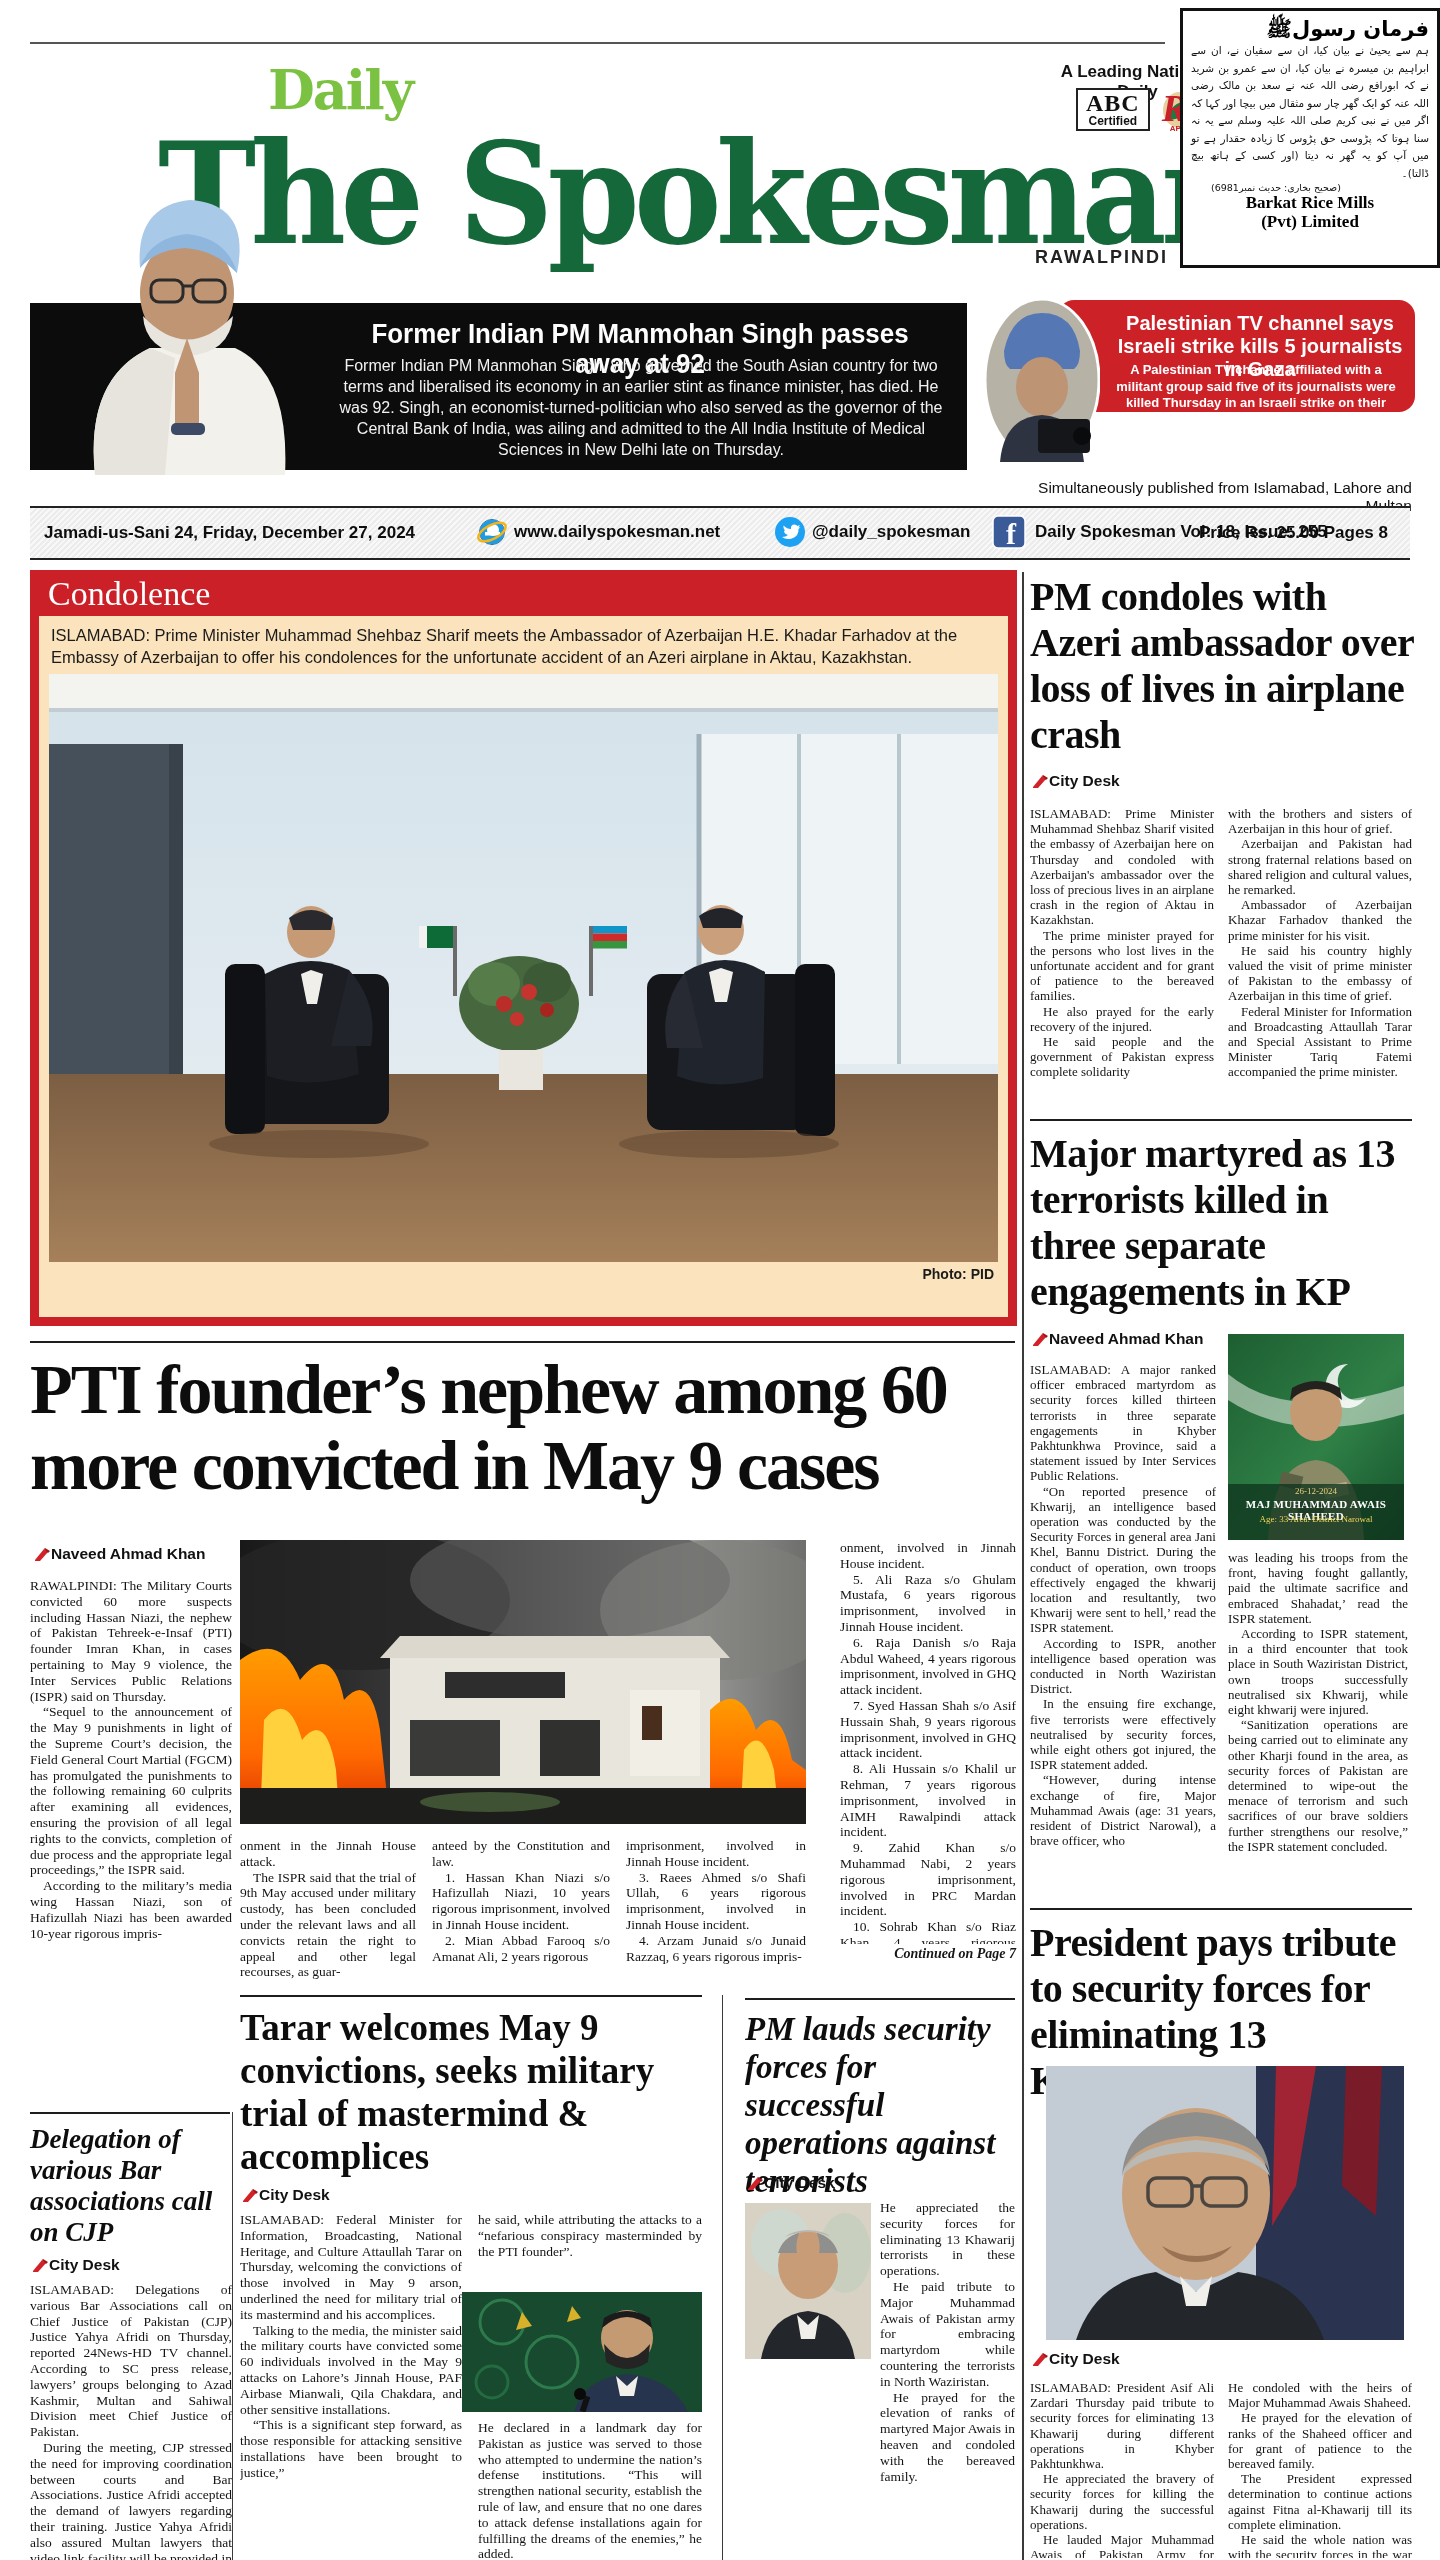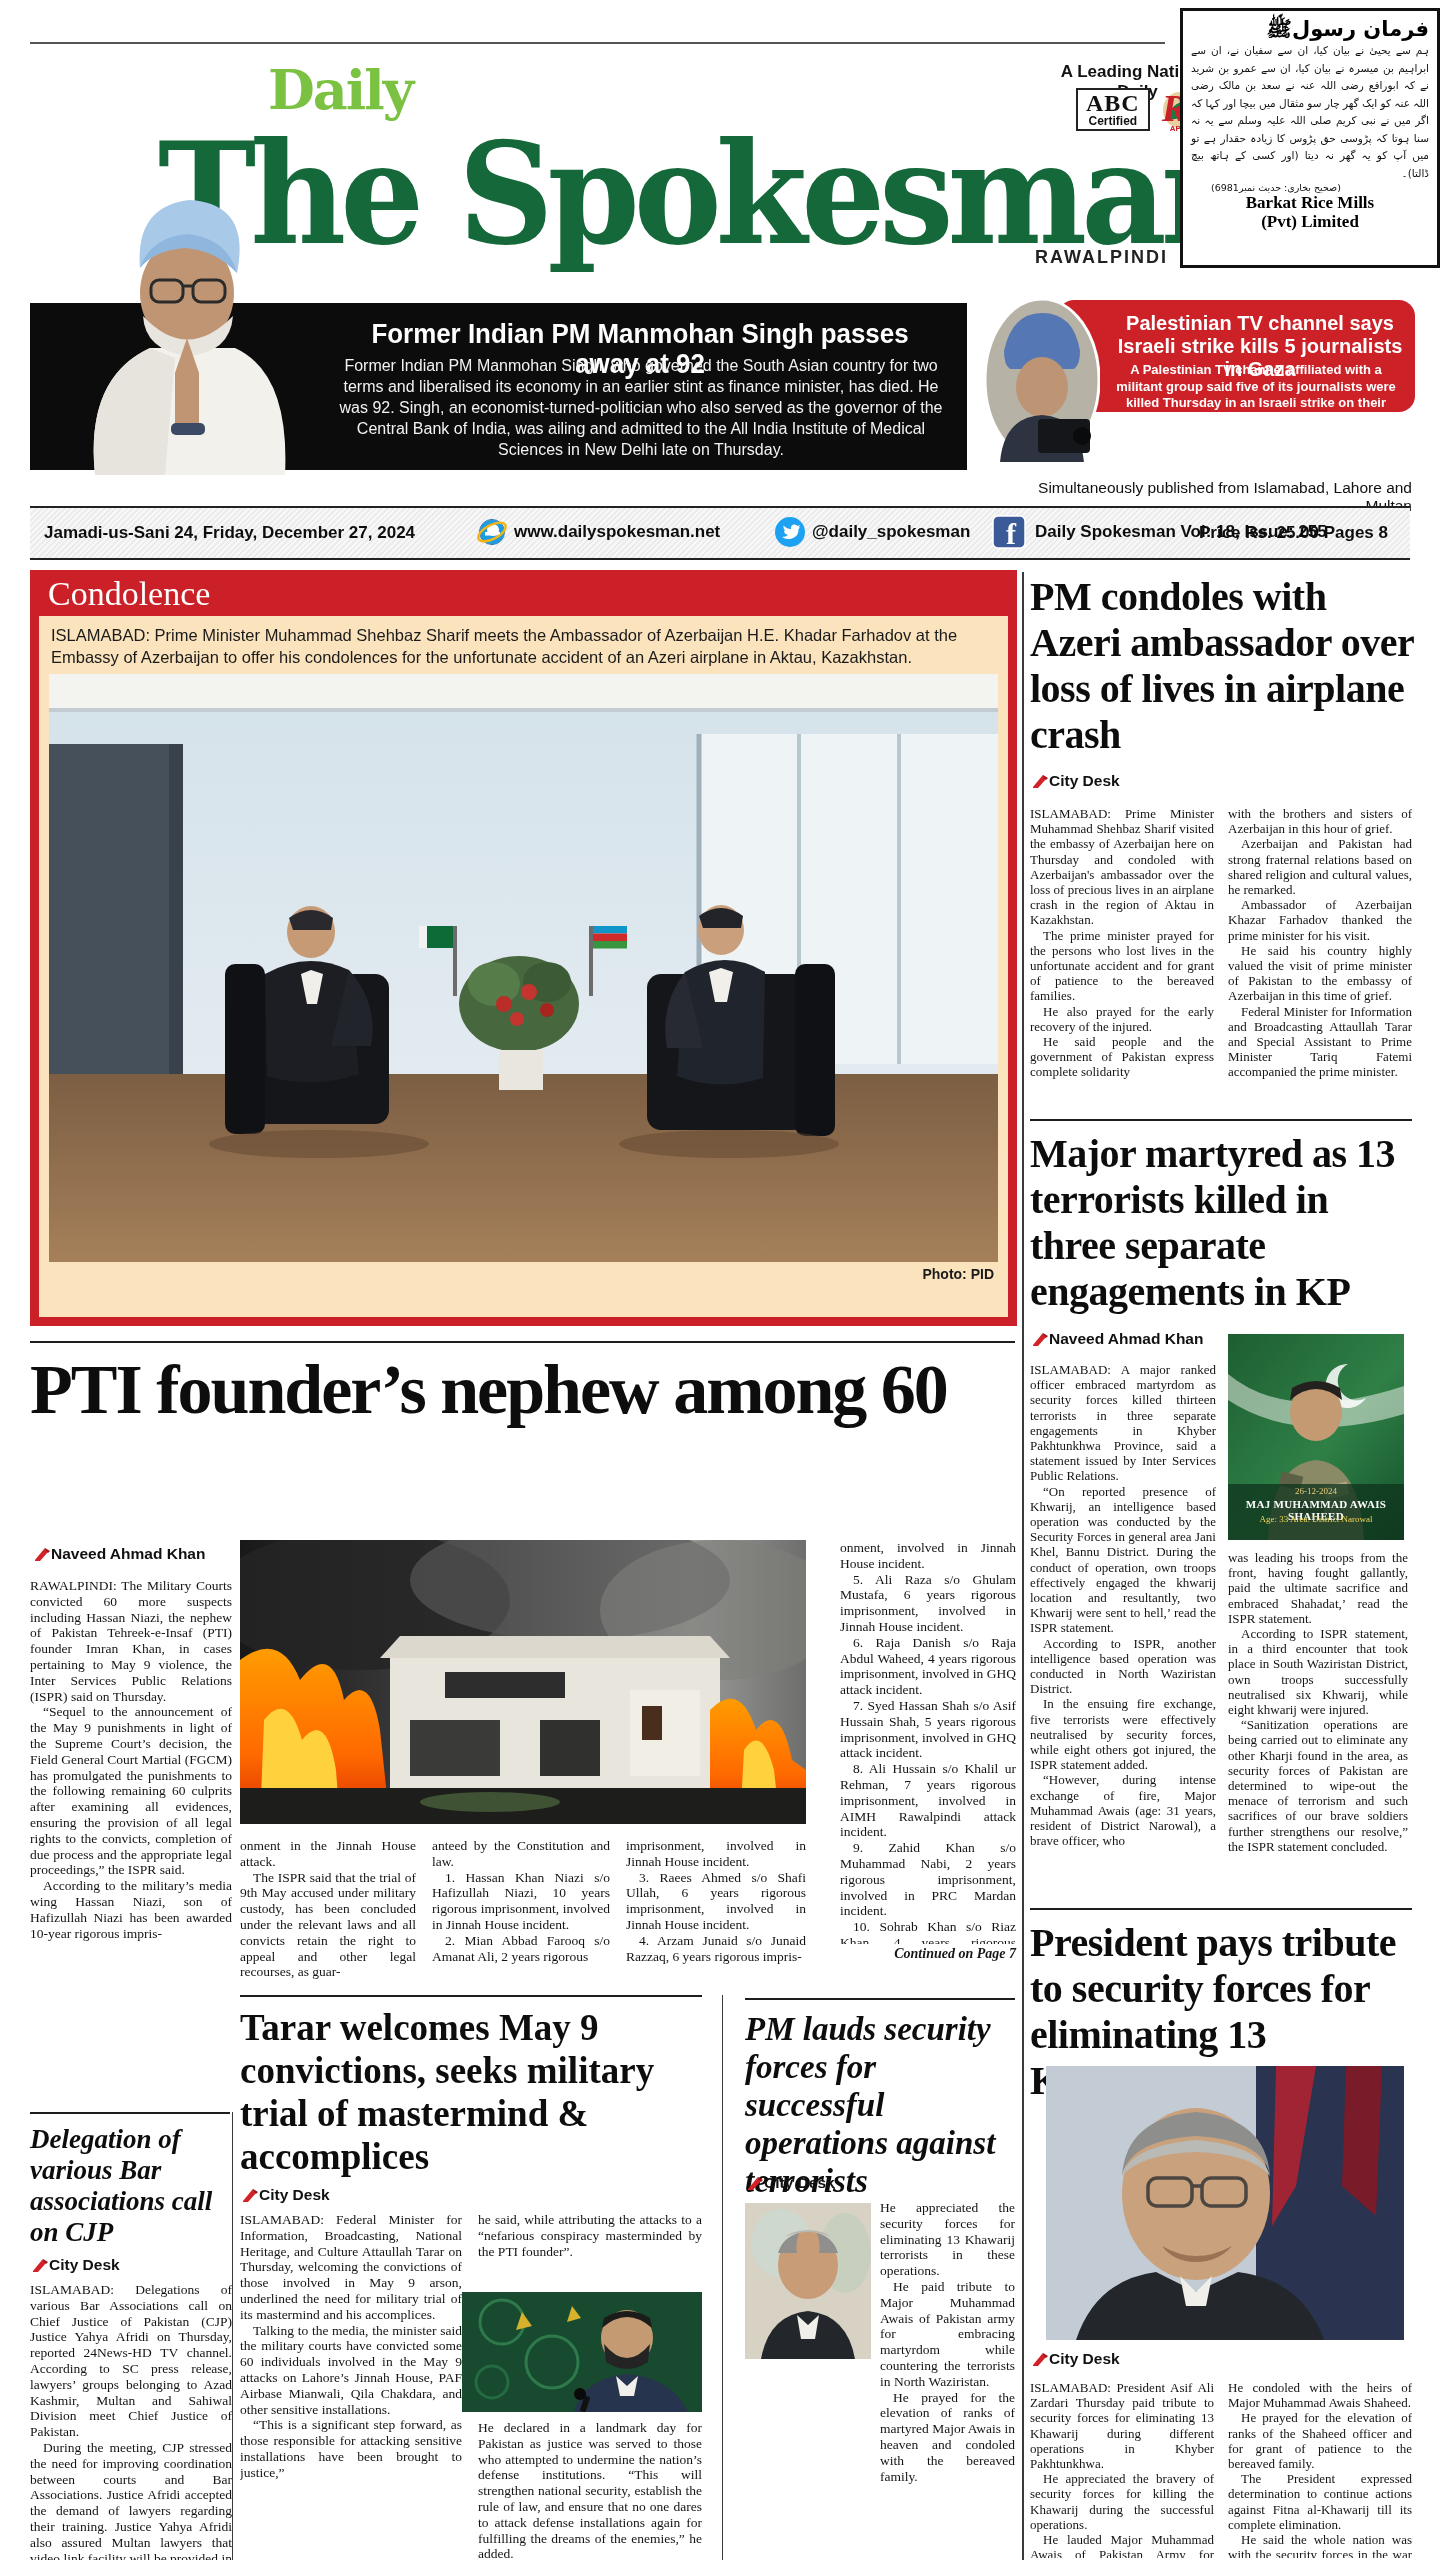--- a/index.html
+++ b/index.html
@@ -337,20 +337,21 @@
         <p>He condoled with the heirs of Major Muhammad Awais Shaheed.</p>
         <p>He prayed for the elevation of ranks of the Shaheed officer and for grant of patience to the bereaved family.</p>
         <p>The President expressed determination to continue actions against Fitna al-Khawarij till its complete elimination.</p>
         <p>He said the whole nation was with the security forces in the war against terrorism, adding operations would continue against the menace of terrorism till its complete elimination.</p>
       </div>
   </div>
 
   <div class="abs rule-h" style="left:30px;top:1341px;width:985px;"></div>
   <div class="abs hl hl-main" style="left:30px;top:1352px;width:990px;">
     <div>PTI founder’s nephew among 60</div>
+    <div>more convicted in May 9 cases</div>
   </div>
   <div class="abs byline" style="left:34px;top:1545px;">
     <svg width="17" height="15" viewBox="0 0 17 15">
         <path d="M1 13 L10 2 L14 5 L6 14 L1 14 Z" fill="#d32128"></path>
         <path d="M11 1 L16 4 L14 6 L10 2 Z" fill="#a31418"></path>
       </svg>
     <span>Naveed Ahmad Khan</span>
   </div>
 
   <div class="abs" style="left:240px;top:1540px;width:566px;height:284px;">
@@ -390,21 +391,21 @@
 
   <div class="abs body-col" style="left:30px;top:1578px;width:202px;height:524px;">
       <p>RAWALPINDI: The Military Courts convicted 60 more suspects including Hassan Niazi, the nephew of Pakistan Tehreek-e-Insaf (PTI) founder Imran Khan, in cases pertaining to May 9 violence, the Inter Services Public Relations (ISPR) said on Thursday.</p>
       <p>“Sequel to the announcement of the May 9 punishments in light of the Supreme Court’s decision, the Field General Court Martial (FGCM) has promulgated the punishments to the following remaining 60 culprits after examining all evidences, ensuring the provision of all legal rights to the convicts, completion of due process and the appropriate legal proceedings,” the ISPR said.</p>
       <p>According to the military’s media wing Hassan Niazi, son of Hafizullah Niazi has been awarded 10-year rigorous impris-</p>
     </div>
   <div class="abs body-col" style="left:840px;top:1540px;width:176px;height:404px;">
       <p>onment, involved in Jinnah House incident.</p>
       <p>5. Ali Raza s/o Ghulam Mustafa, 6 years rigorous imprisonment, involved in Jinnah House incident.</p>
       <p>6. Raja Danish s/o Raja Abdul Waheed, 4 years rigorous imprisonment, involved in GHQ attack incident.</p>
-      <p>7. Syed Hassan Shah s/o Asif Hussain Shah, 5 years rigorous imprisonment, involved in GHQ attack incident.</p>
+      <p>7. Syed Hassan Shah s/o Asif Hussain Shah, 9 years rigorous imprisonment, involved in GHQ attack incident.</p>
       <p>8. Ali Hussain s/o Khalil ur Rehman, 7 years rigorous imprisonment, involved in AIMH Rawalpindi attack incident.</p>
       <p>9. Zahid Khan s/o Muhammad Nabi, 2 years rigorous imprisonment, involved in PRC Mardan incident.</p>
       <p>10. Sohrab Khan s/o Riaz Khan, 4 years rigorous imprisonment, involved in HQ Dir Scouts Timergara incident.</p>
     </div>
   <div class="abs continued" style="left:840px;top:1946px;width:176px;">Continued on Page 7</div>
   <div class="abs body-col" style="left:240px;top:1838px;width:176px;height:150px;">
       <p>onment in the Jinnah House attack.</p>
       <p>The ISPR said that the trial of 9th May accused under military custody, has been concluded under the relevant laws and all convicts retain the right to appeal and other legal recourses, as guar-</p>
     </div>
   <div class="abs body-col" style="left:432px;top:1838px;width:178px;height:150px;">

